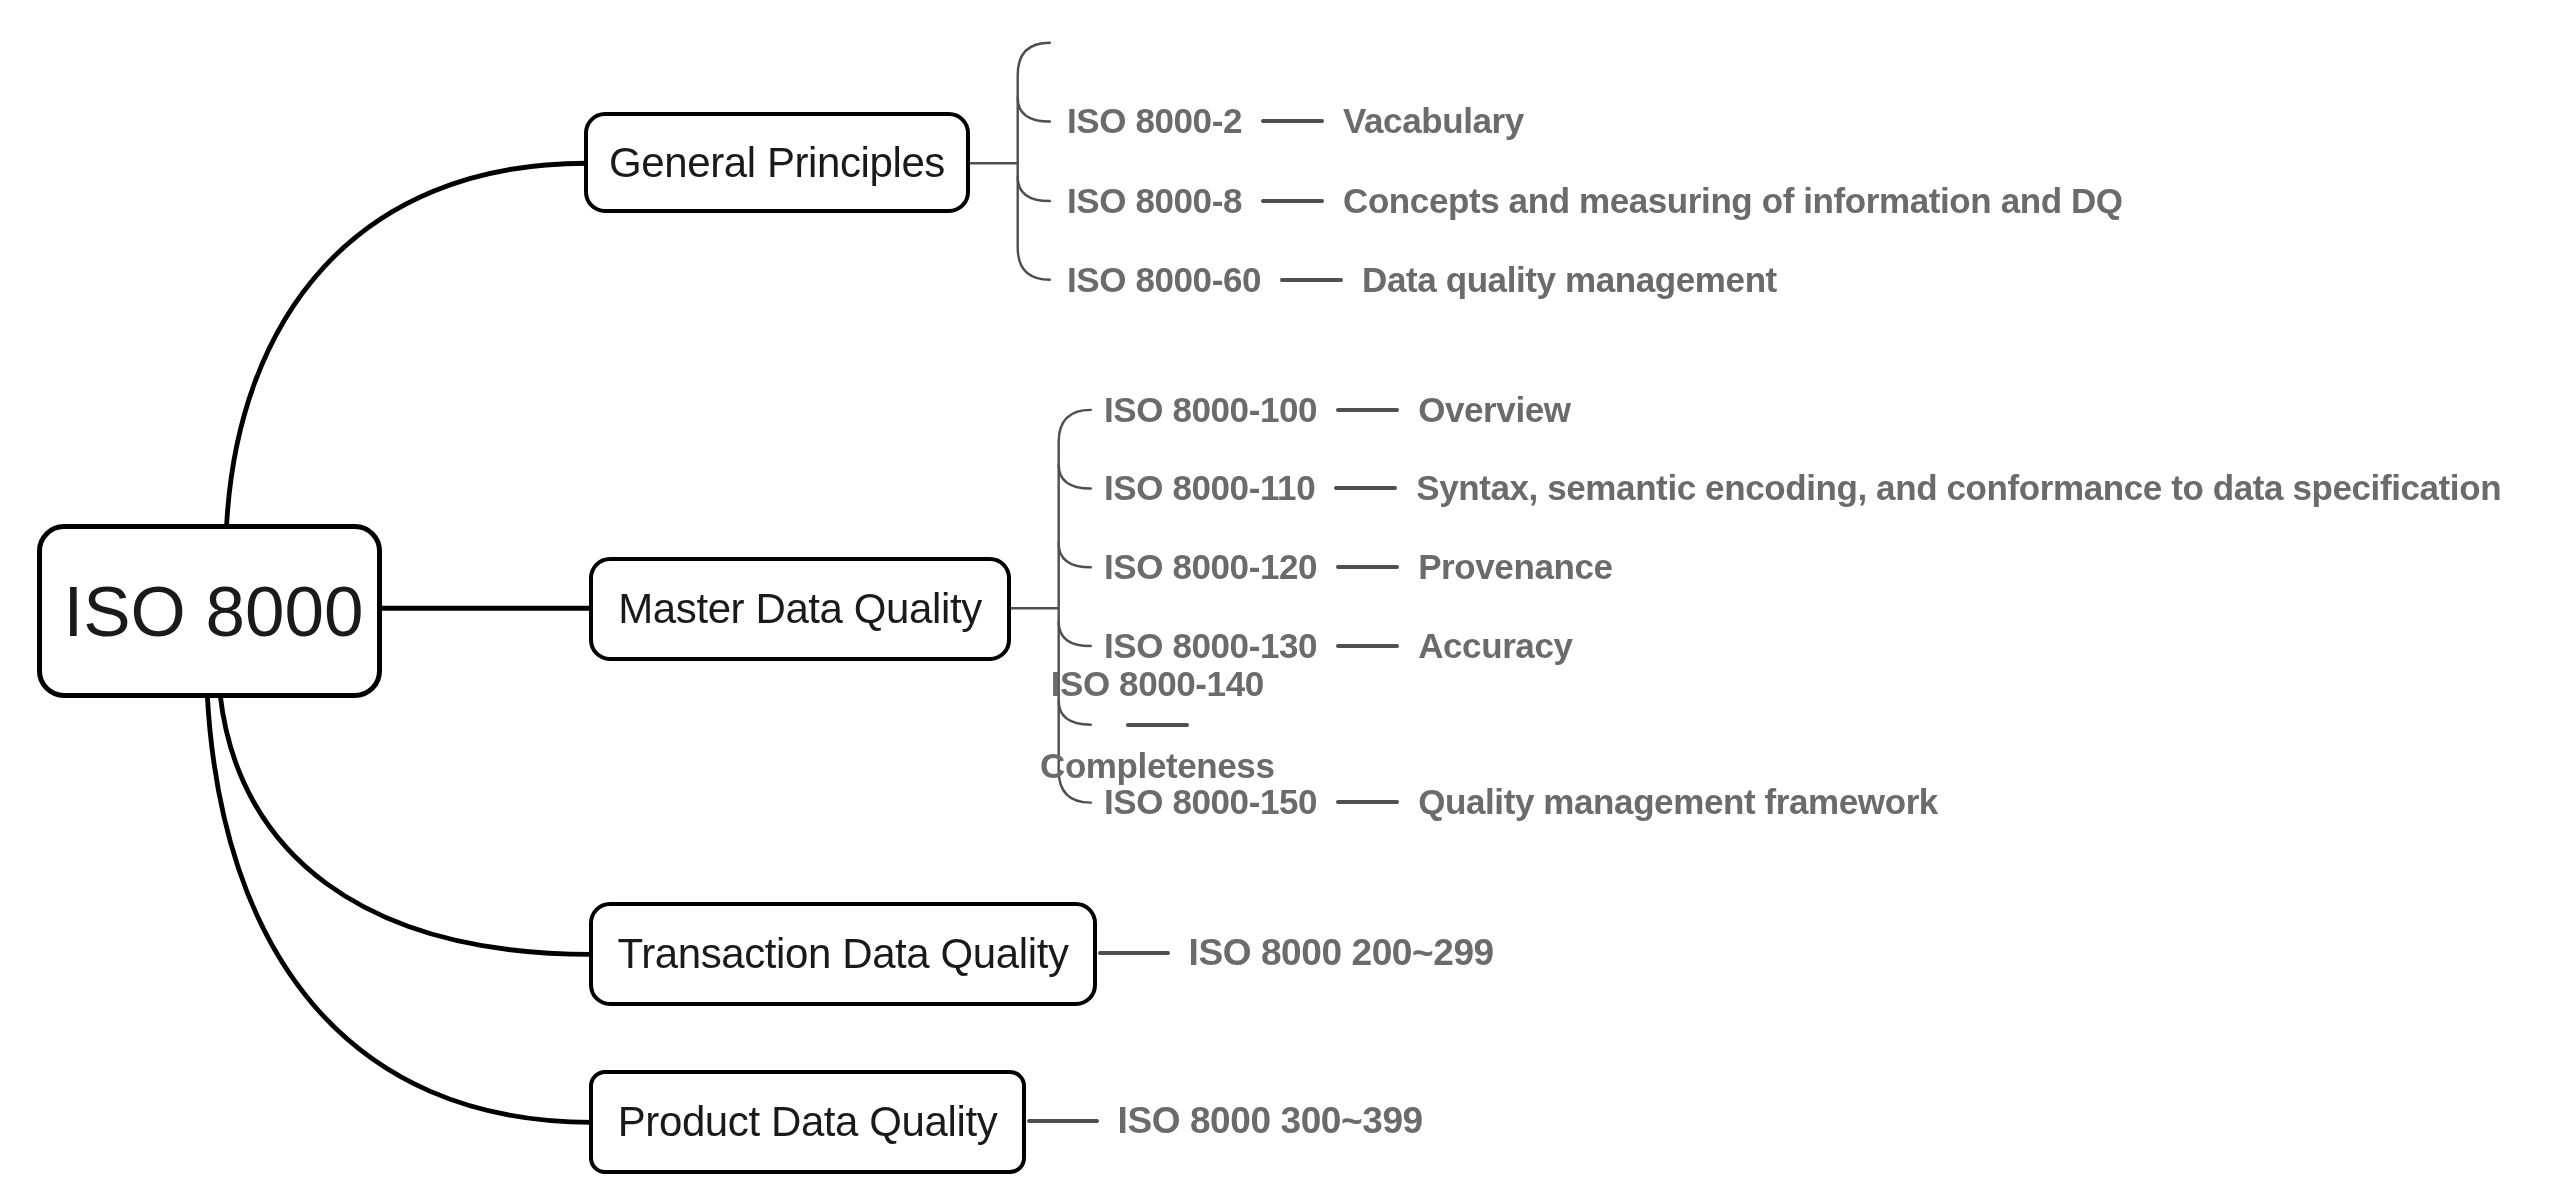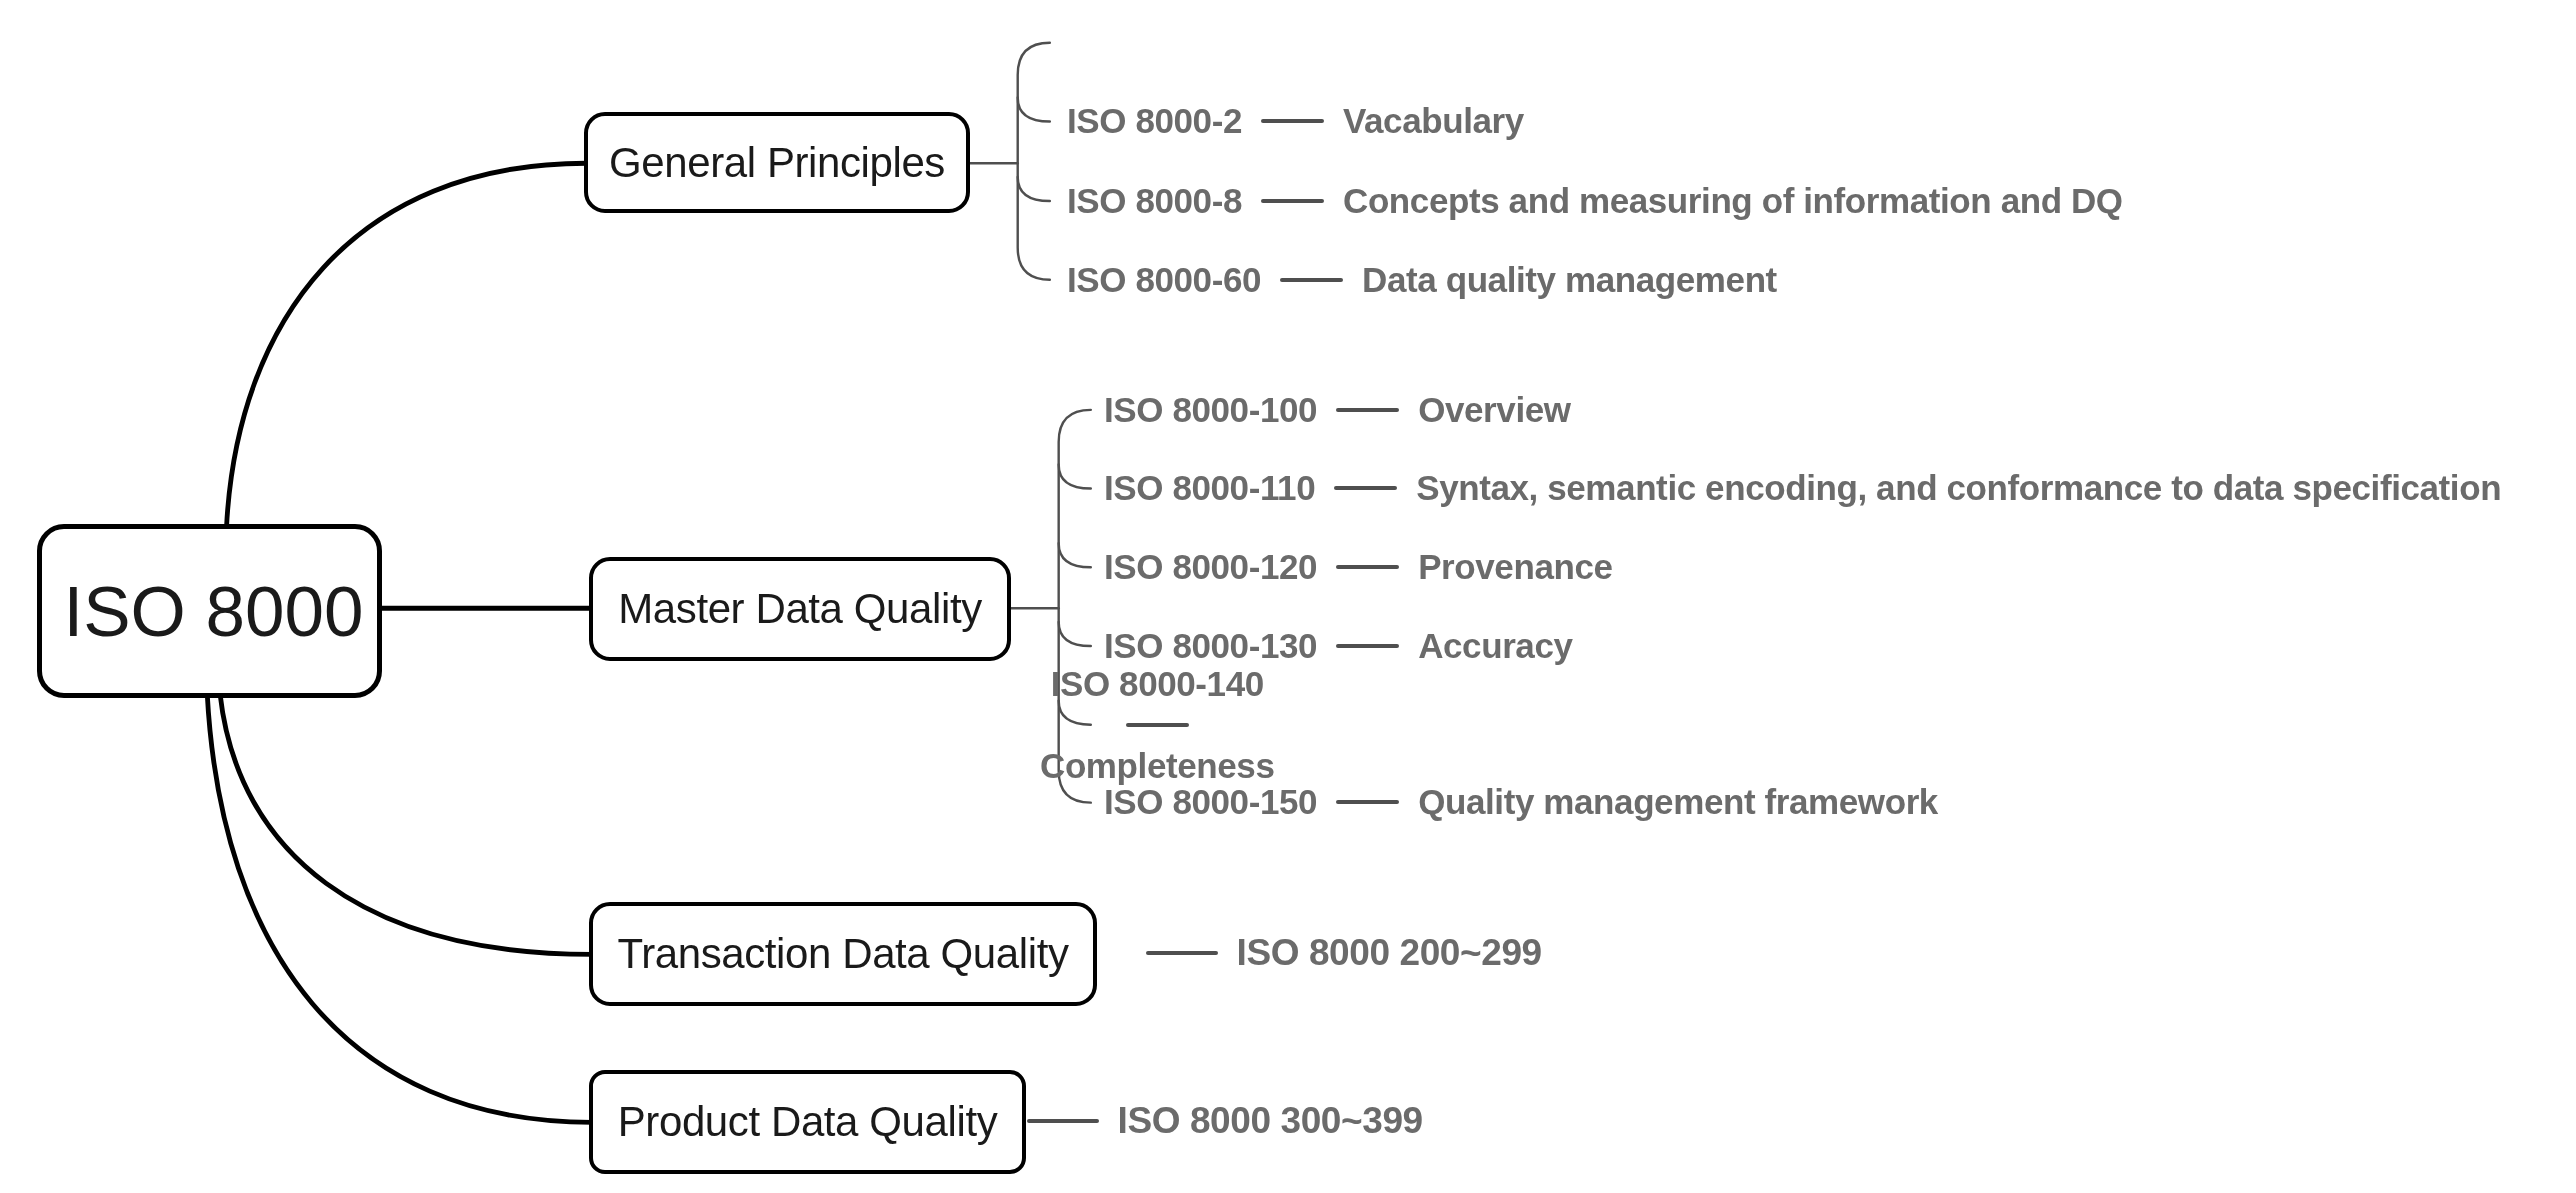--- a/index.html
+++ b/index.html
@@ -161,21 +161,21 @@
     <span>ISO 8000-140</span>
     <span class="dash"></span>
     <span>Completeness</span>
   </div>
   <div class="topic-row" style="left:1104px; top:802px;align-items:center;">
     <span>ISO 8000-150</span>
     <span class="dash"></span>
     <span>Quality management framework</span>
   </div>
 
-  <div class="range-row" style="left:1098px; top:953px;padding-left:48px;">
+  <div class="range-row" style="left:1098px; top:953px;">
     <span class="dash"></span>
     <span>ISO 8000 200~299</span>
   </div>
   <div class="range-row" style="left:1027px; top:1121px;">
     <span class="dash"></span>
     <span>ISO 8000 300~399</span>
   </div>
 
 </div>
 

